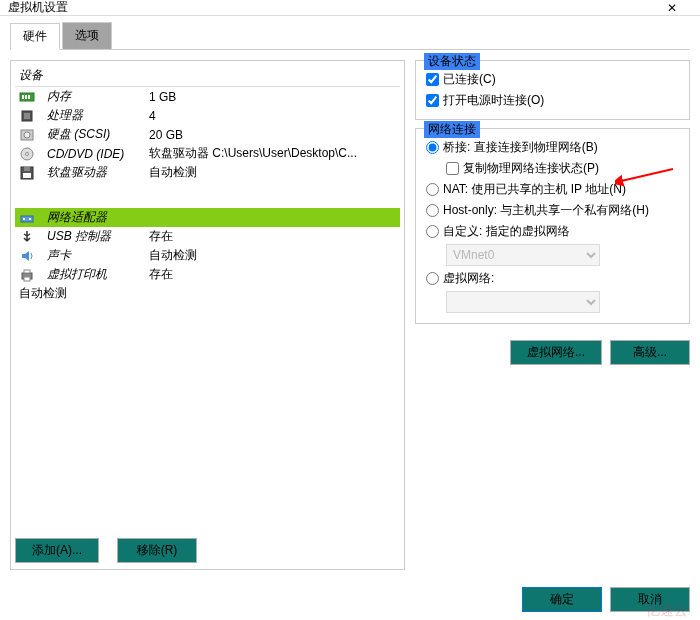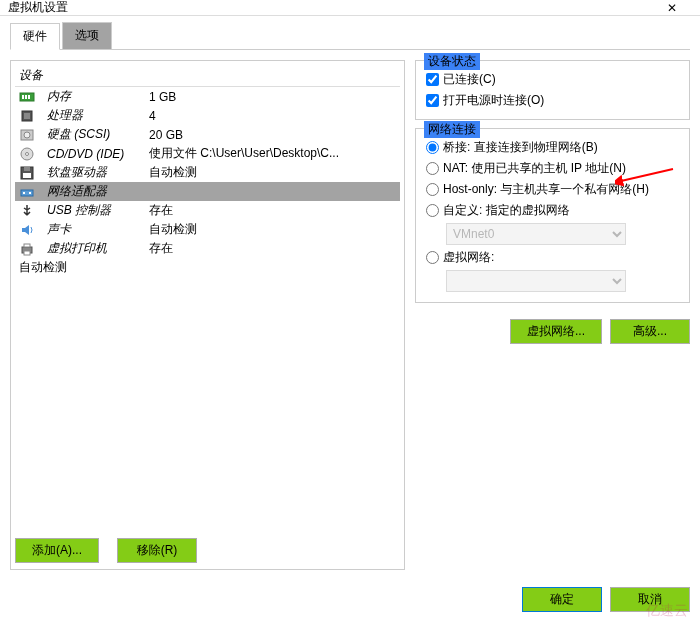--- a/index.html
+++ b/index.html
@@ -10,32 +10,32 @@
 .tabs { display: flex; border-bottom: 1px solid #ccc; margin: 6px 10px 0 10px; }
 .tab { padding: 4px 12px; border: 1px solid #ccc; border-bottom: none; margin-right: 2px; cursor: pointer; background: #a3a3a3; }
 .tab.active { background: #fff; border-bottom: 1px solid #fff; position: relative; top: 1px; }
 .content { display: flex; padding: 10px; gap: 10px; }
 .left-panel { width: 395px; border: 1px solid #ccc; padding: 4px; height: 510px; display: flex; flex-direction: column; }
 .device-table { flex: 1; }
 .device-header { display: flex; border-bottom: 1px solid #ddd; padding: 2px 0; }
 .col-device { width: 130px; padding-left: 4px; font-style: italic; }
 .col-summary { flex: 1; padding-left: 4px; }
 .device-row { display: flex; padding: 1px 0; cursor: pointer; align-items: center; }
-.device-row.selected { background: #a3a3a3; }
+.device-row.selected { background: #84cc16; margin-top: 26px; }
 .device-row .col-device { display: flex; align-items: center; gap: 12px; }
 .icon { width: 16px; height: 16px; display: inline-flex; align-items: center; justify-content: center; }
 .left-buttons { display: flex; gap: 18px; padding: 6px 0 2px 0; }
-.btn { padding: 3px 16px; border: 1px solid #adadad; background: #84cc16; cursor: pointer; min-width: 80px; text-align: center; }
+.btn { padding: 3px 16px; border: 1px solid #adadad; background: #0f766e; cursor: pointer; min-width: 80px; text-align: center; }
 .right-panel { flex: 1; display: flex; flex-direction: column; gap: 8px; }
 .groupbox { border: 1px solid #ccc; padding: 8px 10px; position: relative; }
 .groupbox-title { position: absolute; top: -8px; left: 8px; background: #3b82f6; padding: 0 4px; }
 .checkbox-row, .radio-row { display: flex; gap: 4px; padding: 2px 0; }
 .indent { margin-left: 20px; }
 input[type="checkbox"], input[type="radio"] { margin: 0; }
-select { width: 180px; padding: 2px; border: 1px solid #ccc; background: #f0f0f0; }
+select { width: 154px; padding: 2px; border: 1px solid #ccc; background: #f0f0f0; }
 select:disabled { color: #999; }
 .right-buttons { display: flex; justify-content: flex-end; gap: 8px; margin-top: 8px; }
 .bottom-bar { position: absolute; bottom: 8px; right: 10px; display: flex; gap: 8px; align-items: center; }
 .watermark { position: absolute; bottom: 0; right: 12px; opacity: 0.25; font-size: 14px; color: #be185d; pointer-events: none; }
 .arrow { position: absolute; top: 165px; right: 25px; pointer-events: none; }
 .btn.primary { border-color: #0078d7; }
 </style>
 </head>
 <body>
 
@@ -99,21 +99,21 @@
           <div class="device-row">
             <div class="col-device">
               <span class="icon">
                 <svg width="16" height="16">
                   <circle cx="8" cy="8" r="6" fill="#ddd" stroke="#888"></circle>
                   <circle cx="8" cy="8" r="1.5" fill="#fff" stroke="#888"></circle>
                 </svg>
               </span>
               <span>CD/DVD (IDE)</span>
             </div>
-            <div class="col-summary">使用文件 C:\User\User\Desktop\C...</div>
+            <div class="col-summary">软盘驱动器 C:\Users\User\Desktop\C...</div>
           </div>
           <div class="device-row">
             <div class="col-device">
               <span class="icon">
                 <svg width="16" height="16">
                   <rect x="2" y="2" width="12" height="12" fill="#555" stroke="#333"></rect>
                   <rect x="5" y="2" width="6" height="4" fill="#888"></rect>
                   <rect x="4" y="8" width="8" height="5" fill="#fff"></rect>
                 </svg>
               </span>
@@ -191,20 +191,24 @@
         <input type="checkbox" checked="" style="">
         <span>打开电源时连接(O)</span>
       </label>
     </div>
 
     <div class="groupbox" style="flex:0 0 auto;">
       <span class="groupbox-title">网络连接</span>
       <label class="radio-row">
         <input type="radio" name="net" checked="" style="">
         <span>桥接: 直接连接到物理网络(B)</span>
+      </label>
+      <label class="checkbox-row indent">
+        <input type="checkbox" style="">
+        <span>复制物理网络连接状态(P)</span>
       </label>
       <label class="radio-row">
         <input type="radio" name="net" style="">
         <span>NAT: 使用已共享的主机 IP 地址(N)</span>
       </label>
       <label class="radio-row">
         <input type="radio" name="net" style="">
         <span>Host-only: 与主机共享一个私有网络(H)</span>
       </label>
       <label class="radio-row">

